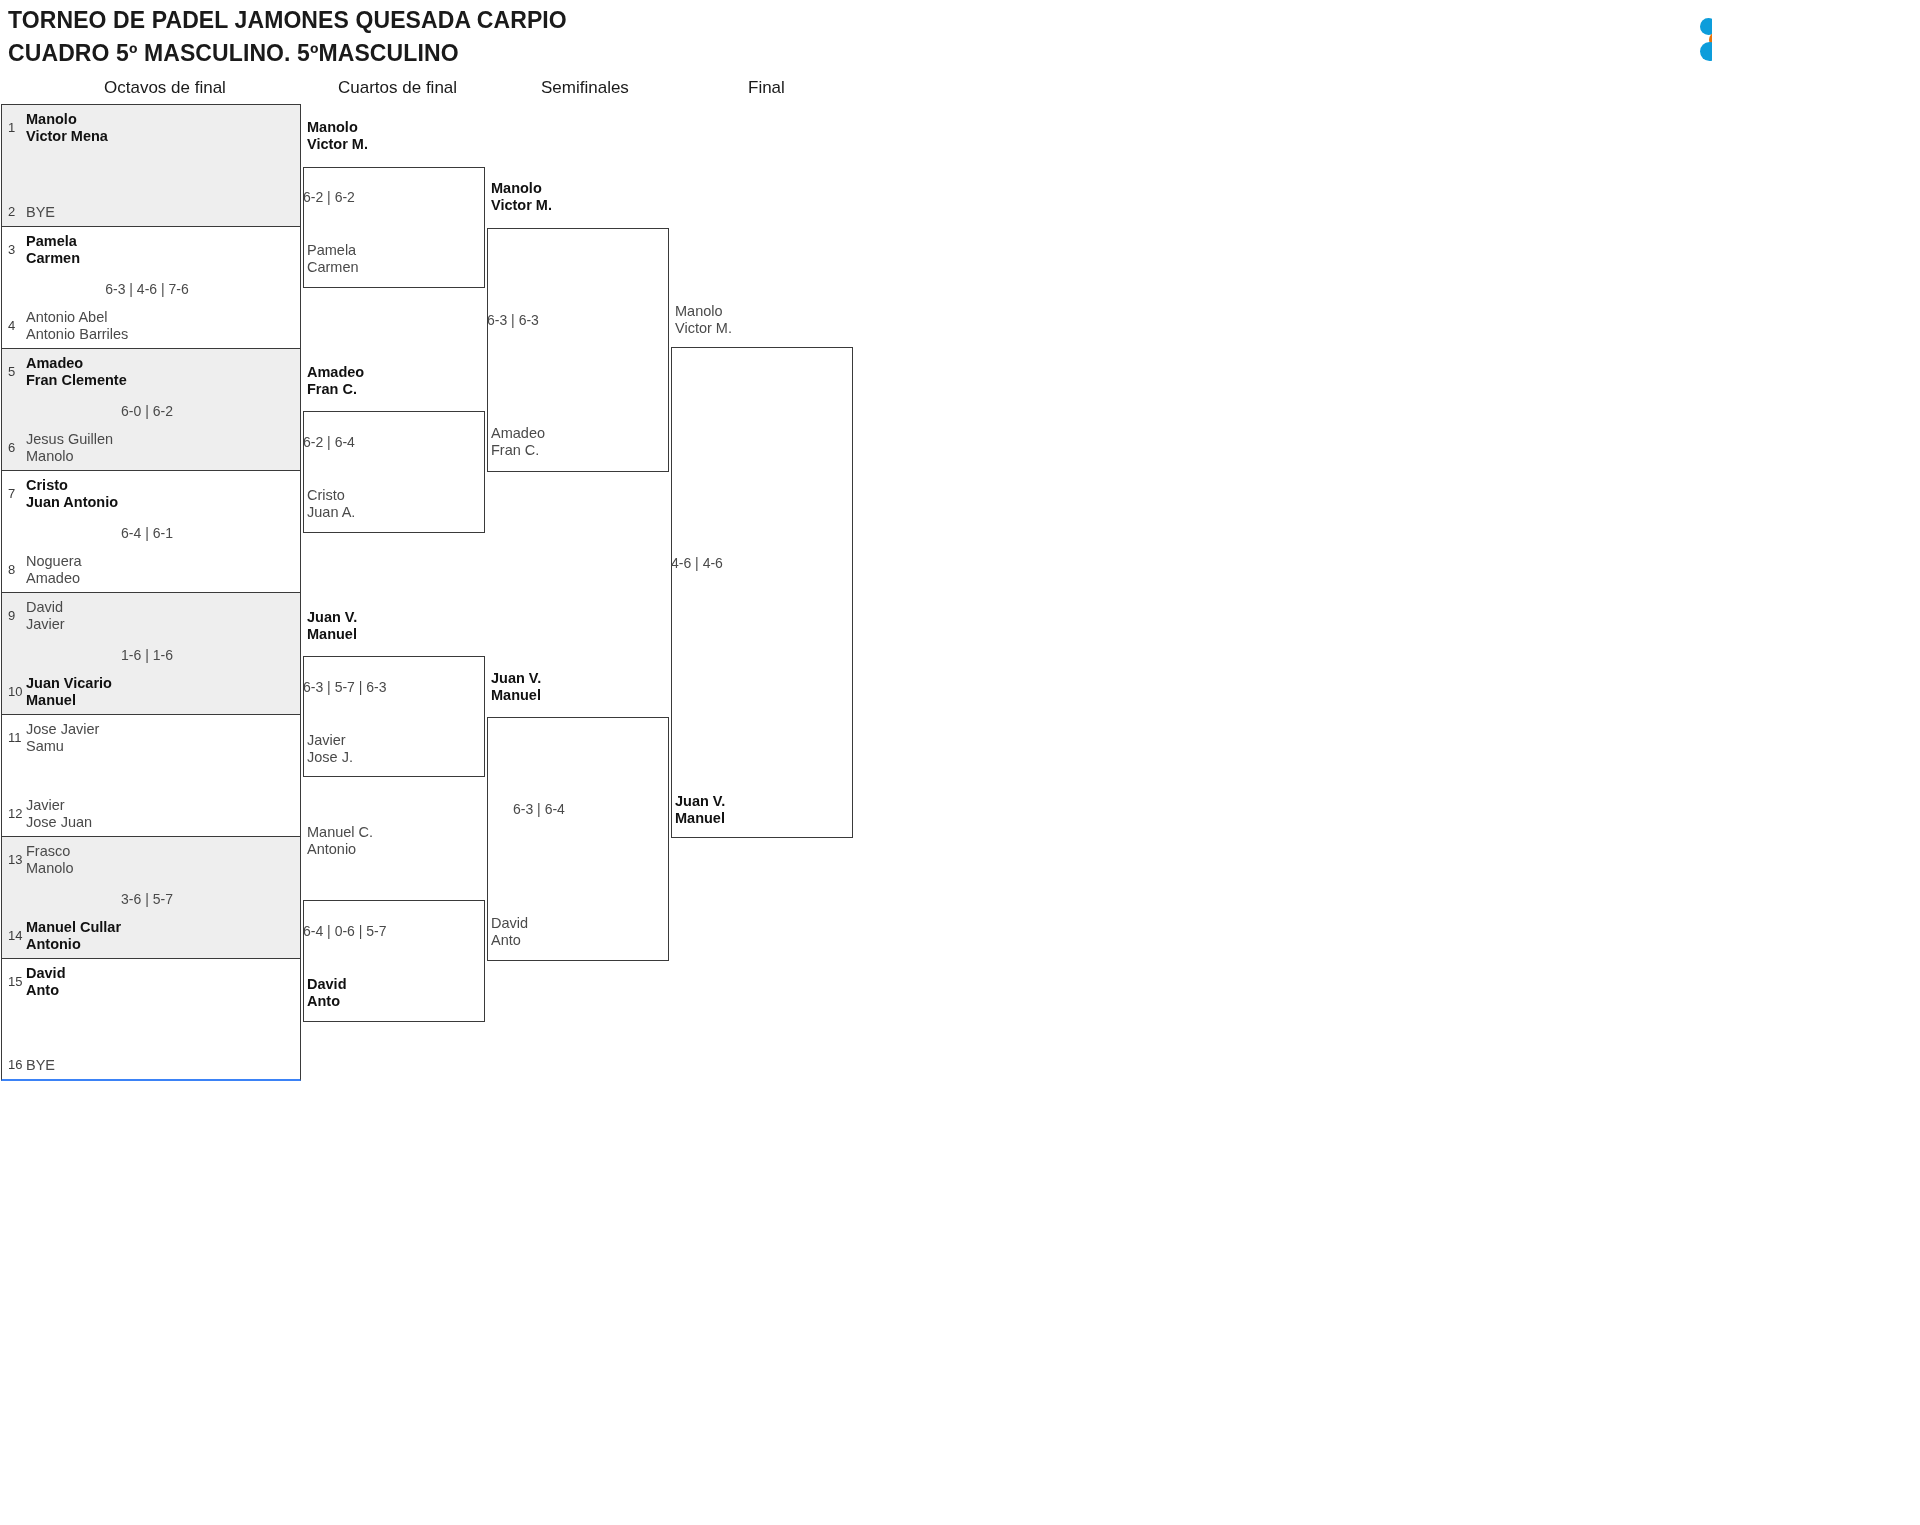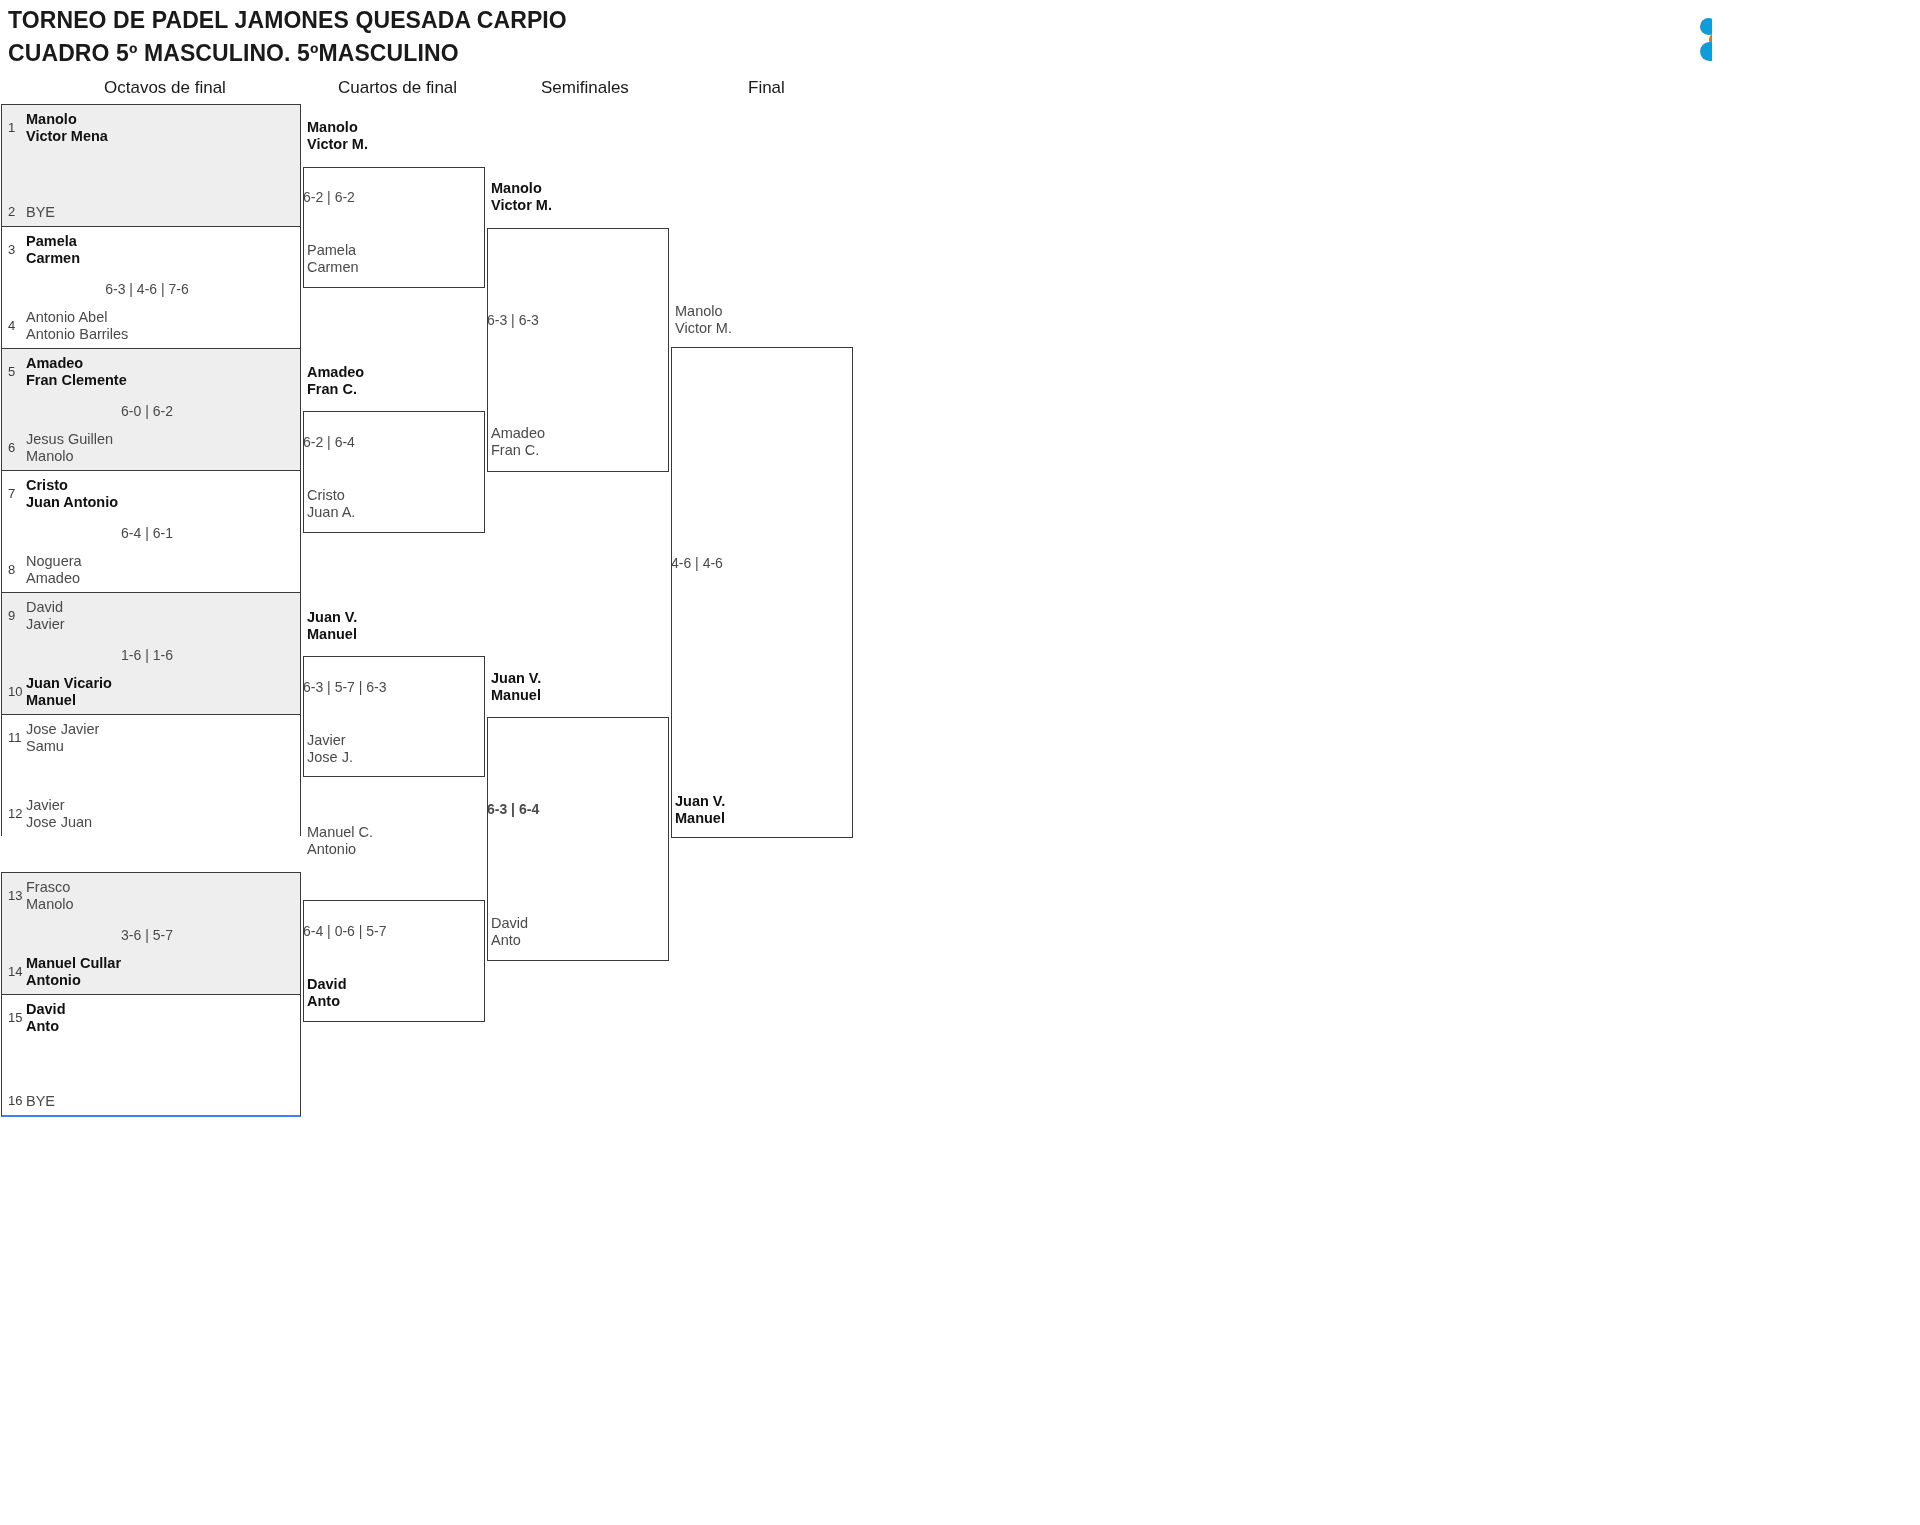--- a/index.html
+++ b/index.html
@@ -253,21 +253,21 @@
       <div class="r1-score" style="top:54px;"></div>
       <div class="r1-slot bot">
         <span class="seed">12</span>
         <span class="pair">
           <span class="ln">Javier</span>
           <span class="ln">Jose Juan</span>
         </span>
       </div>
     </div>
 
-    <div class="r1-match shade" style="height:122px;margin-top:36px;">
+    <div class="r1-match shade" style="height:122px;">
       <div class="r1-slot top">
         <span class="seed">13</span>
         <span class="pair">
           <span class="ln">Frasco</span>
           <span class="ln">Manolo</span>
         </span>
       </div>
       <div class="r1-score" style="top:54px;">3-6 | 5-7</div>
       <div class="r1-slot bot">
         <span class="seed">14</span>
@@ -354,21 +354,21 @@
     <div class="cname" style="left:491px; top:425px;">
       <span class="ln">Amadeo</span>
       <span class="ln">Fran C.</span>
     </div>
 
     <div class="cbox" style="left:487px; top:717px; width:182px; height:244px;"></div>
     <div class="cname win" style="left:491px; top:670px;">
       <span class="ln">Juan V.</span>
       <span class="ln">Manuel</span>
     </div>
-    <div class="cscore" style="left:487px; width:182px; top:809px;font-weight:bold;">6-3 | 6-4</div>
+    <div class="cscore" style="left:513px; width:182px; top:809px;">6-3 | 6-4</div>
     <div class="cname" style="left:491px; top:915px;">
       <span class="ln">David</span>
       <span class="ln">Anto</span>
     </div>
   </div>
 
   <div>
 
     <div class="cbox" style="left:671px; top:347px; width:182px; height:491px;"></div>
     <div class="cname" style="left:675px; top:303px;">

